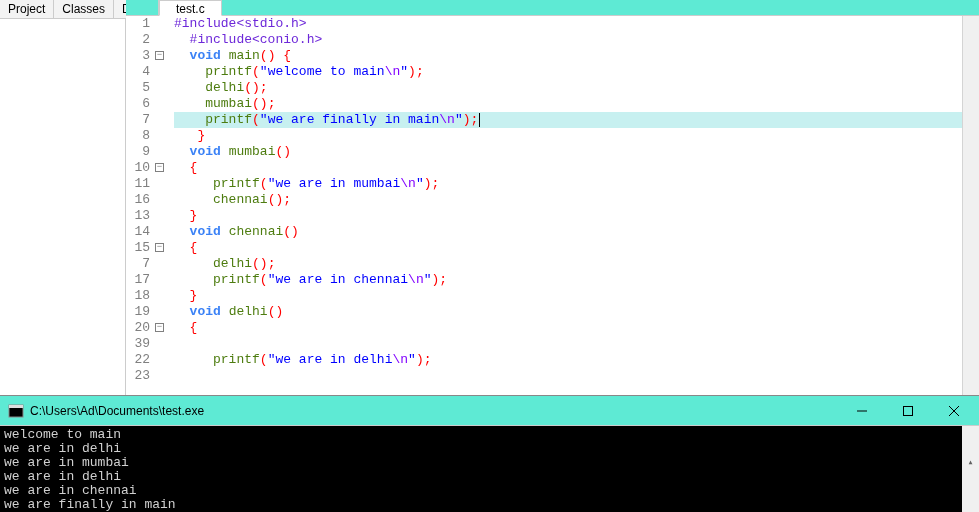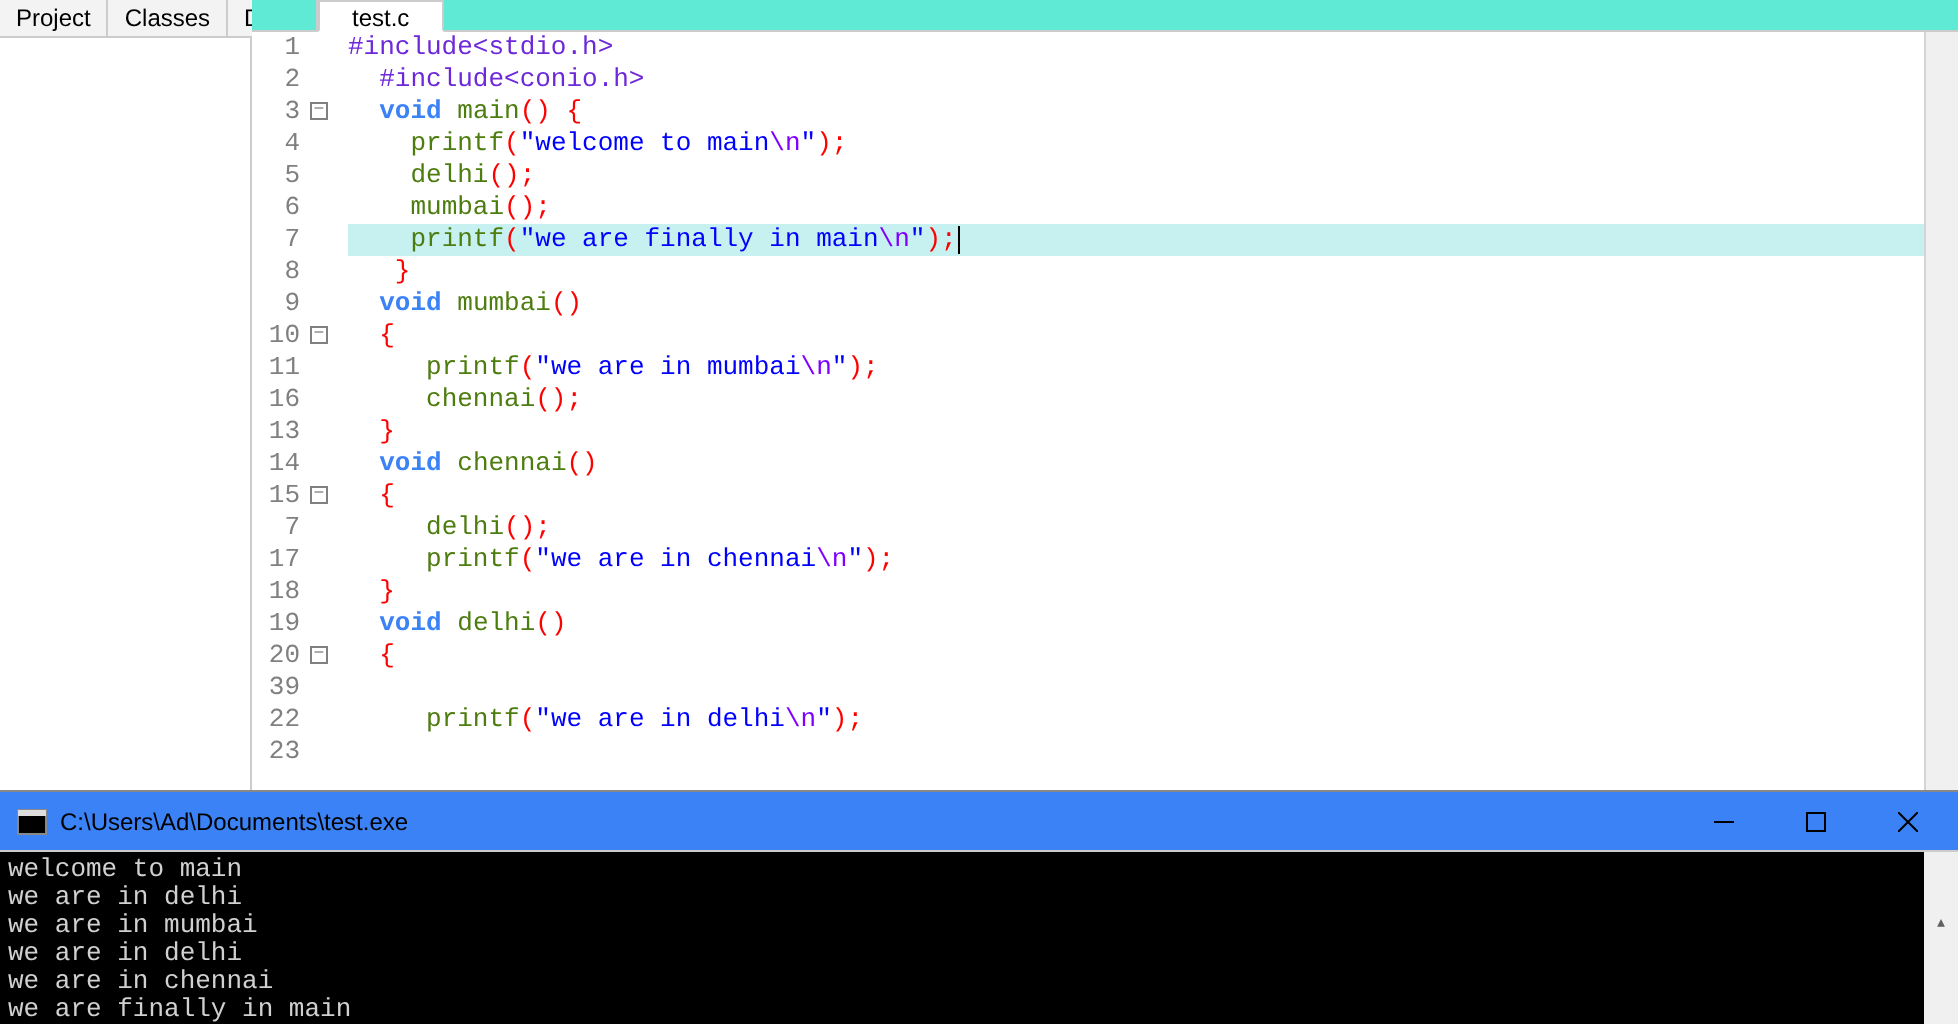--- a/index.html
+++ b/index.html
@@ -25,21 +25,21 @@
   .caret { display: inline-block; width: 1px; height: 14px; background: #000; vertical-align: middle; margin-left: 1px; }
   .tok-pre  { color: #6d28d9; }
   .tok-kw   { color: #3b82f6; font-weight: bold; }
   .tok-fn   { color: #4d7c0f; }
   .tok-punc { color: #ff0000; }
   .tok-str  { color: #0000ff; }
   .tok-esc  { color: #8000ff; }
   .scroll-v { width: 17px; background: #f0f0f0; border-left: 1px solid #d4d4d4; }
 
   .console { height: 117px; display: flex; flex-direction: column; border-top: 1px solid #888; }
-  .titlebar { height: 30px; background: #3b82f6; display: flex; align-items: center; border-bottom: 1px solid #ccc; padding: 0 2px 0 8px; }
+  .titlebar { height: 30px; background: #5eead4; display: flex; align-items: center; border-bottom: 1px solid #ccc; padding: 0 2px 0 8px; }
   .tb-icon { width: 16px; height: 16px; margin-right: 6px; }
   .tb-title { flex: 1; font-size: 12px; }
   .tb-btn { width: 46px; height: 30px; display: flex; align-items: center; justify-content: center; cursor: pointer; }
   .tb-btn svg { stroke: #000; stroke-width: 1; fill: none; }
   .console-body { flex: 1; background: #000; color: #d0d0d0; font-family: Consolas, "Courier New", monospace; font-size: 13px; line-height: 14px; padding: 2px 4px; white-space: pre; position: relative; }
   .console-sb { position: absolute; top: 0; right: 0; bottom: 0; width: 17px; background: #f0f0f0; }
   .console-sb-up { width: 17px; height: 17px; display: flex; align-items: center; justify-content: center; color: #606060; font-size: 10px; cursor: pointer; }
 </style>
 </head>
 <body>

